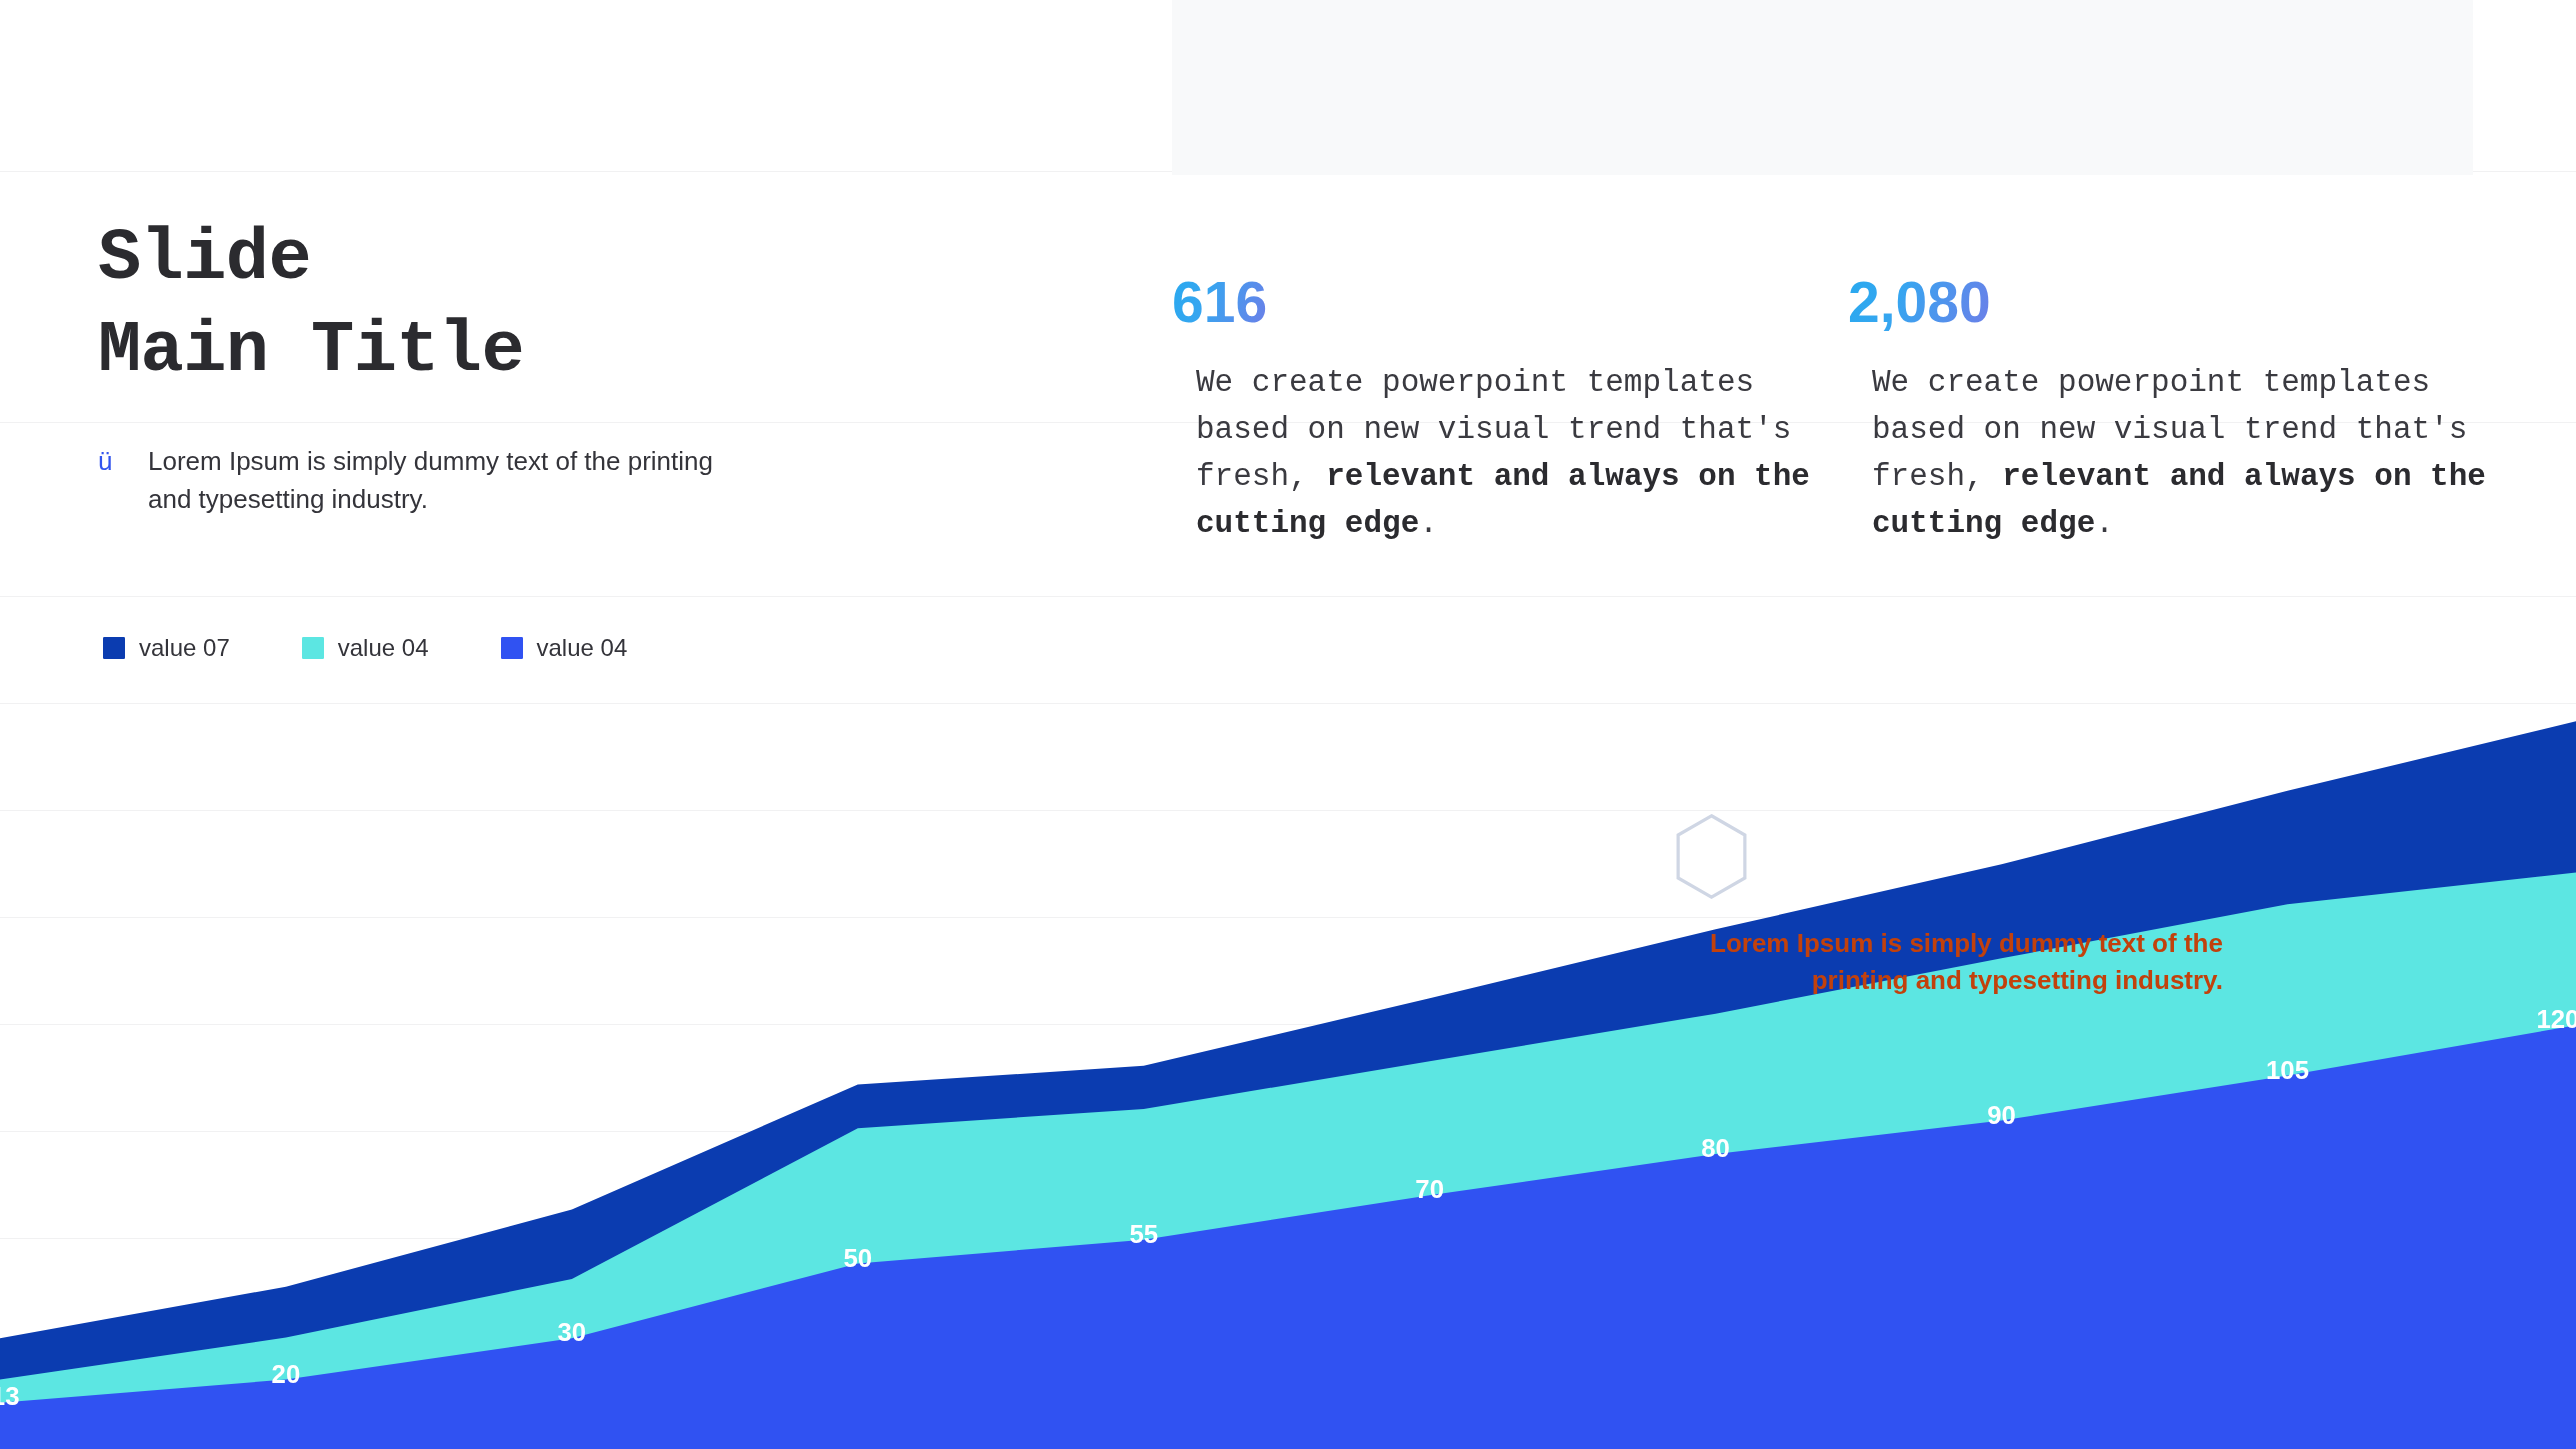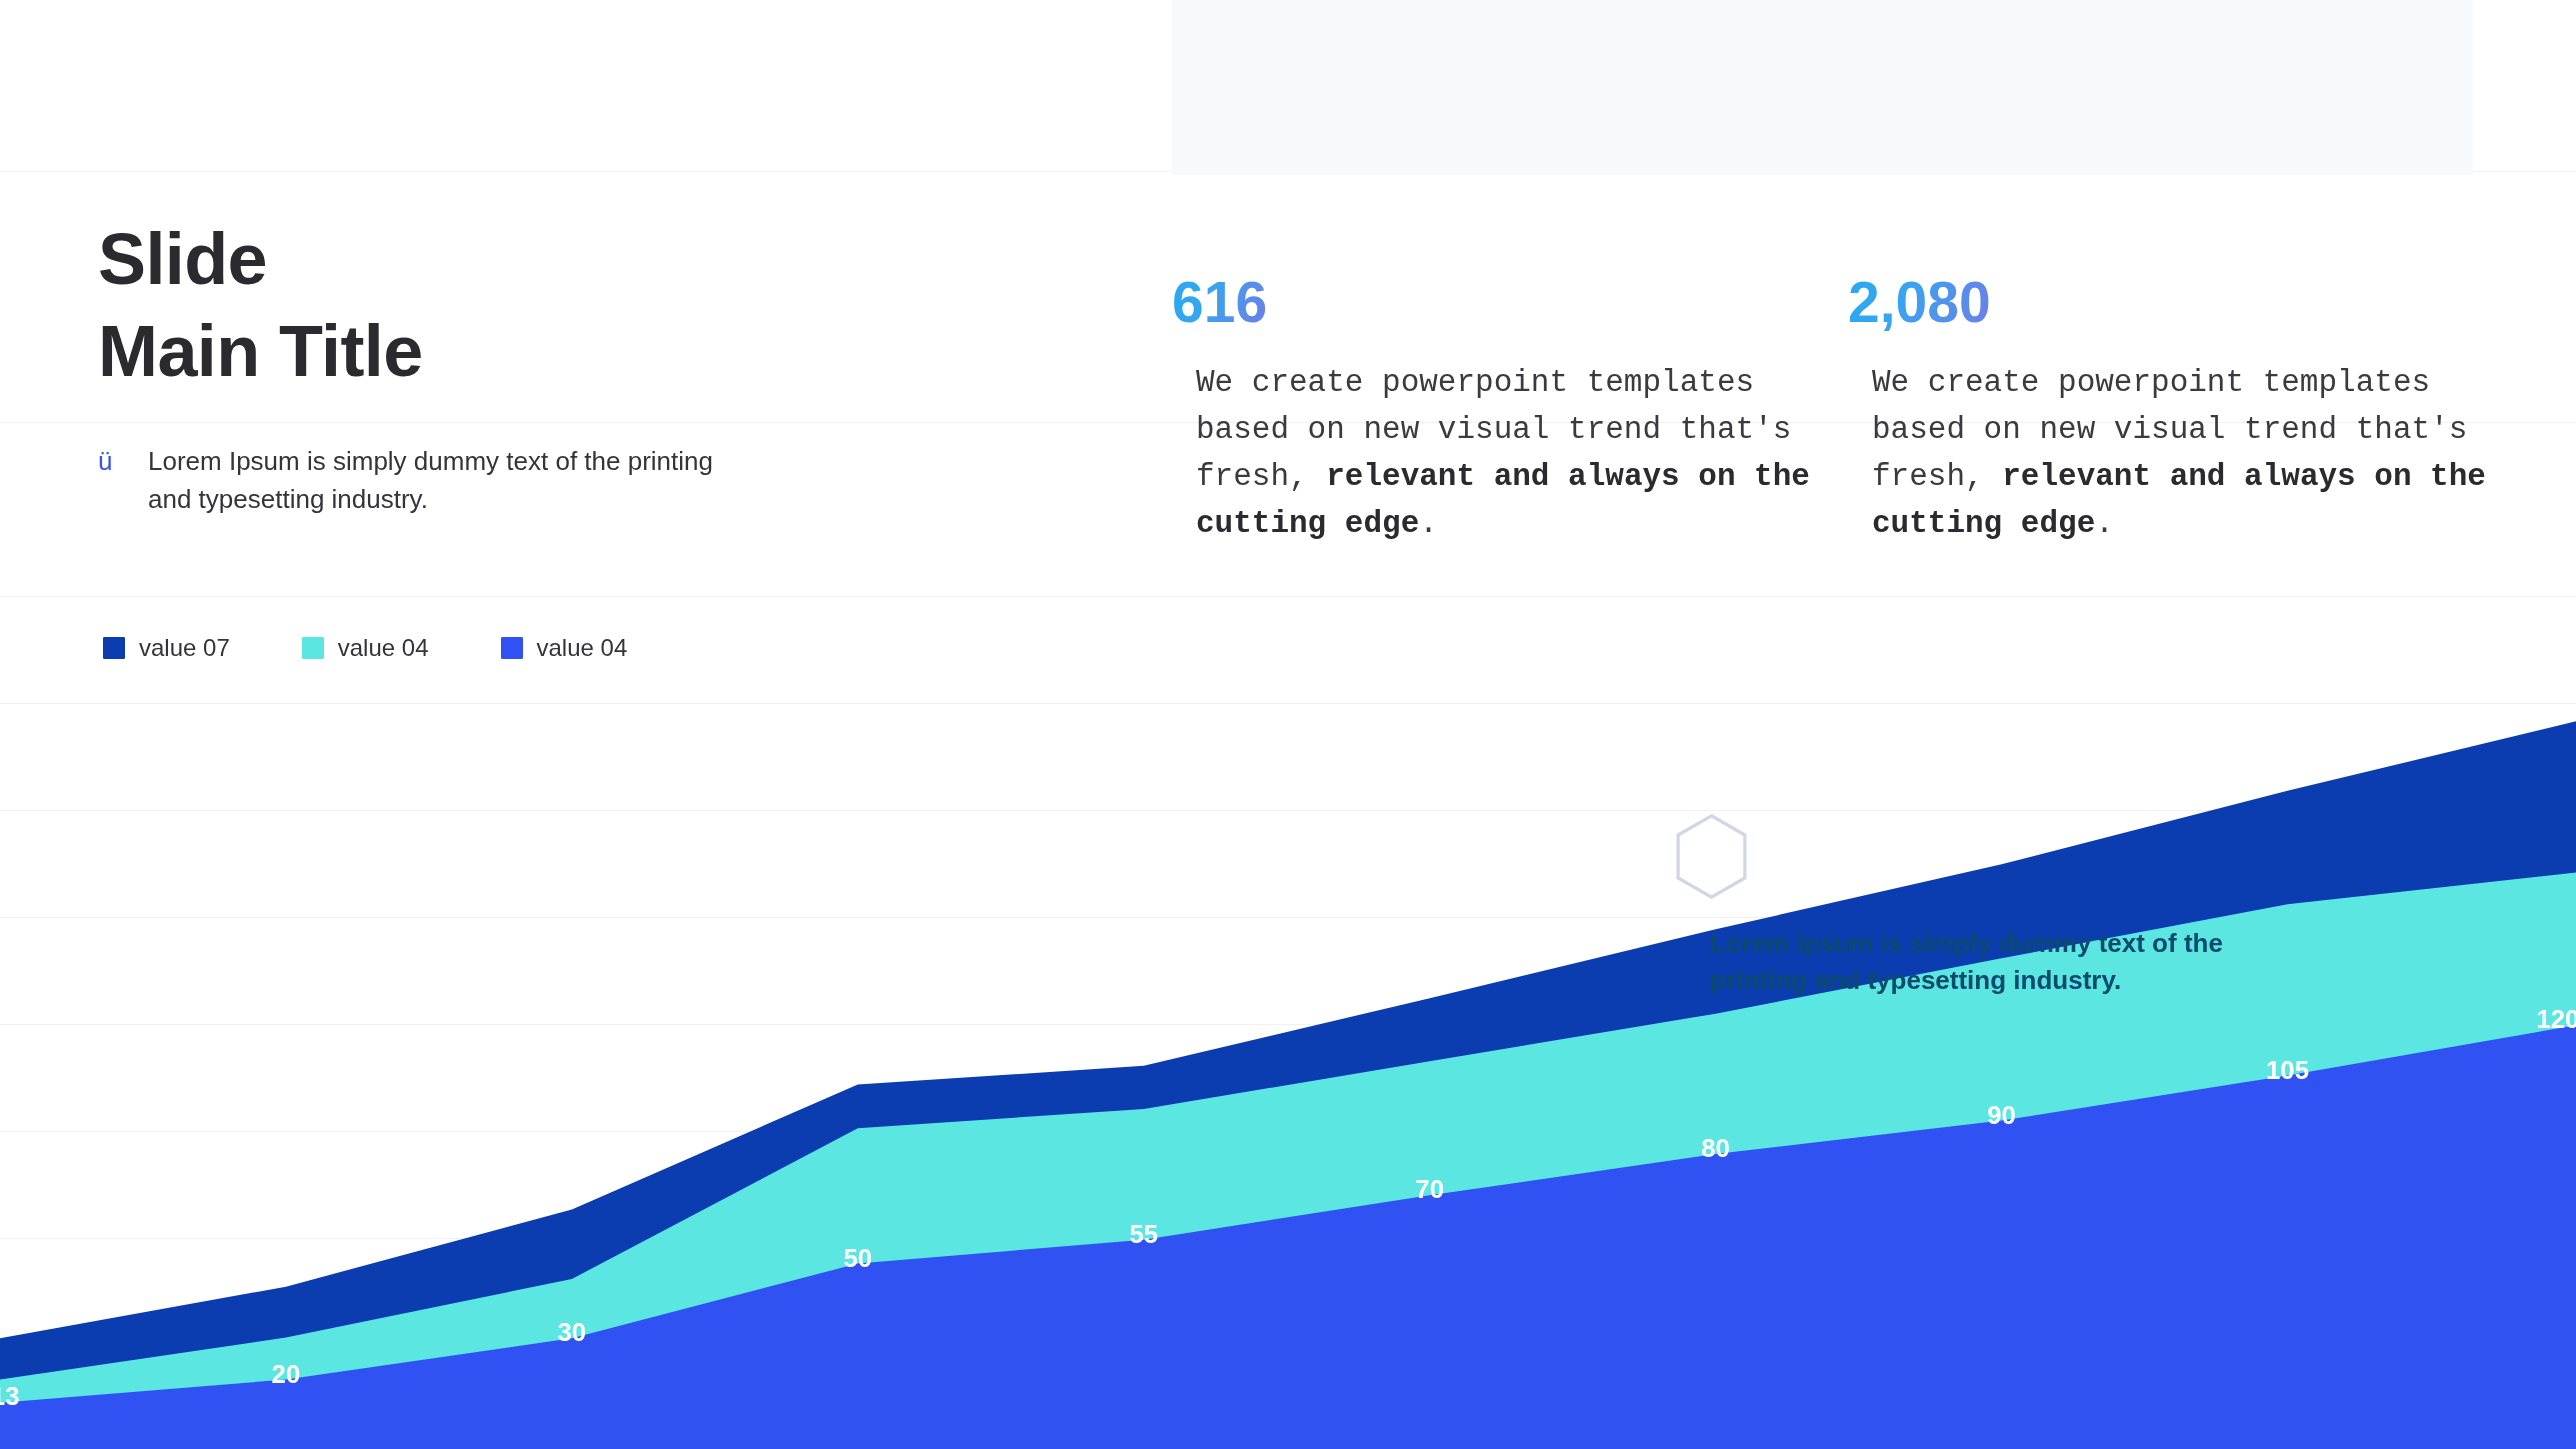--- a/index.html
+++ b/index.html
@@ -29,21 +29,21 @@
   .dlabel{
     fill:#ffffff;
     font-family:"Liberation Sans", sans-serif;
     font-weight:bold;
     font-size:40px;
   }
 
   
   .left-col{position:absolute;left:98px;top:213px;width:837px;z-index:6;}
   .title{
-    font-family:Liberation Sans, sans-serif;
+    font-family:Liberation Mono, monospace;
     font-weight:bold;
     font-size:72px;
     line-height:1.28;
     letter-spacing:-0.6px;
     color:#2b2b2f;
     margin:0;
     white-space:pre-line;
   }
   .bullet-row{display:flex;align-items:flex-start;margin-top:46px;}
   .bullet-mark{
@@ -77,22 +77,23 @@
   .stat-body{
     font-family:Liberation Mono, monospace;
     font-size:31px;line-height:1.52;color:#3a3a40;max-width:631px;margin-left:24px;
   }
   .stat-body b{font-weight:bold;color:#2b2b2f;}
 
   
   .callout{
     position:absolute;left:1710px;top:925px;z-index:7;
     font-family:"Liberation Sans Narrow","Liberation Sans", sans-serif;
-    font-weight:bold;font-size:26px;line-height:1.42;color:#0c4a6e;
+    font-weight:bold;font-size:26px;line-height:1.42;color:#c2410c;
     white-space:pre-line;
+    text-align:right;
   }
   .hex-marker{position:absolute;left:1673px;top:813px;width:77px;height:87px;z-index:7;}
 </style>
 </head>
 <body>
 
 <div class="slide">
 
   <div class="gridlines">
     <div class="gridline" style="top:171px"></div>

